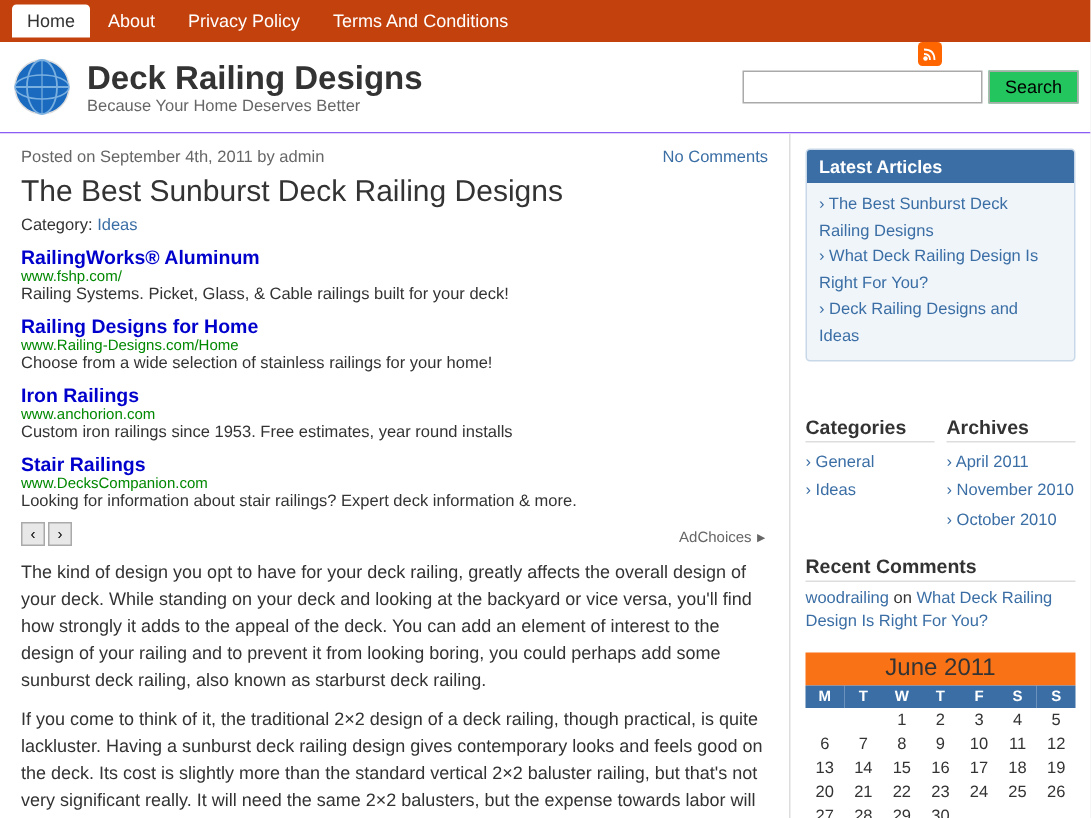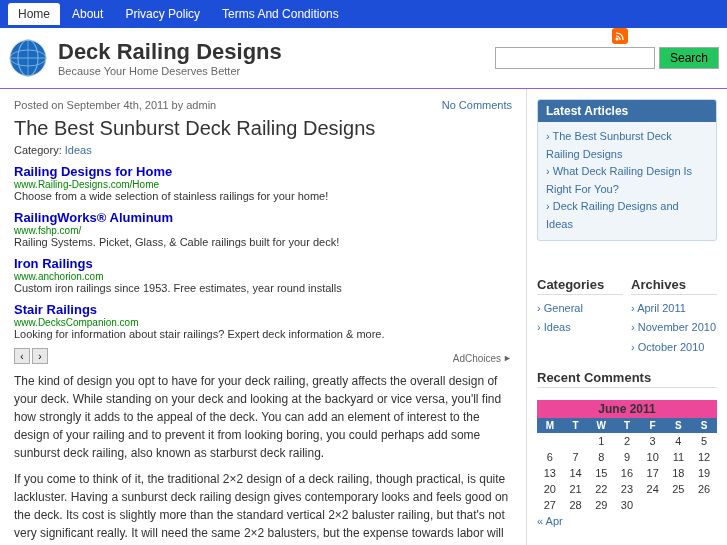--- a/index.html
+++ b/index.html
@@ -1,19 +1,19 @@
 <!DOCTYPE html>
 <html><head>
   <meta charset="utf-8">
   <style>
     * { margin: 0; padding: 0; box-sizing: border-box; }
     body { font-family: Arial, sans-serif; font-size: 12px; background: #e8e8e8; color: #333; width: 727px; }
 
     
-    #nav { background: #1d4ed8; display: flex; align-items: center; justify-content: space-between; padding: 0 8px; height: 28px; }
+    #nav { background: #c2410c; display: flex; align-items: center; justify-content: space-between; padding: 0 8px; height: 28px; }
     #nav-left { display: flex; gap: 2px; }
     .nav-item { color: #fff; font-size: 12px; padding: 4px 10px; cursor: pointer; text-decoration: none; }
     .nav-item.active { background: #fff; color: #333; border-radius: 3px 3px 0 0; }
     #rss-link { display: flex; align-items: center; gap: 4px; color: #fff; font-size: 11px; cursor: pointer; margin-top: 44px; }
     .rss-icon { width: 16px; height: 16px; background: #f60; border-radius: 3px; display: flex; align-items: center; justify-content: center; }
     .rss-icon svg { width: 10px; height: 10px; }
 
     
     #header { background: #fff; border-bottom: 1px solid #8b5cf6; padding: 10px 8px; display: flex; align-items: center; justify-content: space-between; }
     #logo-area { display: flex; align-items: center; gap: 10px; }
@@ -55,21 +55,21 @@
     .sidebar-box-body { padding: 6px 8px; }
     .sidebar-link { color: #3a6ea5; font-size: 11px; line-height: 1.6; display: block; cursor: pointer; }
     .sidebar-link::before { content: "› "; }
 
     .sidebar-plain-title { font-size: 13px; font-weight: bold; color: #333; margin-bottom: 4px; border-bottom: 1px solid #ddd; padding-bottom: 2px; }
     .sidebar-plain-link { color: #3a6ea5; font-size: 11px; line-height: 1.8; display: block; cursor: pointer; }
     .sidebar-plain-link::before { content: "› "; }
 
     
     .calendar { width: 100%; border-collapse: collapse; font-size: 11px; }
-    .cal-header { background: #ec4899; color: #fff; text-align: center; padding: 3px; font-weight: bold; font-size: 12px; }
+    .cal-header { background: #f97316; color: #fff; text-align: center; padding: 3px; font-weight: normal; font-size: 16px; }
     .calendar th { background: #3a6ea5; color: #fff; text-align: center; padding: 2px 4px; font-size: 10px; }
     .calendar td { text-align: center; padding: 2px 4px; color: #333; }
     .cal-nav { display: flex; justify-content: space-between; font-size: 11px; margin-top: 2px; }
     .cal-nav a { color: #3a6ea5; cursor: pointer; }
 
     
     .comment-item { font-size: 11px; line-height: 1.4; margin-bottom: 4px; }
     .comment-item a { color: #3a6ea5; cursor: pointer; }
 
     
@@ -124,28 +124,28 @@
     <div class="post-meta">
       <span>Posted on September 4th, 2011 by admin</span>
       <a>No Comments</a>
     </div>
     <div class="post-title">The Best Sunburst Deck Railing Designs</div>
     <div class="post-category">
       <span>Category:</span> <a>Ideas</a>
     </div>
 
     <div class="ad-block">
+      <div class="ad-title">RailingWorks® Aluminum</div>
+      <div class="ad-url">www.fshp.com/</div>
+      <div class="ad-desc">Railing Systems. Picket, Glass, &amp; Cable railings built for your deck!</div>
+    </div>
+    <div class="ad-block">
       <div class="ad-title">Railing Designs for Home</div>
       <div class="ad-url">www.Railing-Designs.com/Home</div>
       <div class="ad-desc">Choose from a wide selection of stainless railings for your home!</div>
-    </div>
-    <div class="ad-block">
-      <div class="ad-title">RailingWorks® Aluminum</div>
-      <div class="ad-url">www.fshp.com/</div>
-      <div class="ad-desc">Railing Systems. Picket, Glass, &amp; Cable railings built for your deck!</div>
     </div>
     <div class="ad-block">
       <div class="ad-title">Iron Railings</div>
       <div class="ad-url">www.anchorion.com</div>
       <div class="ad-desc">Custom iron railings since 1953. Free estimates, year round installs</div>
     </div>
     <div class="ad-block">
       <div class="ad-title">Stair Railings</div>
       <div class="ad-url">www.DecksCompanion.com</div>
       <div class="ad-desc">Looking for information about stair railings? Expert deck information &amp; more.</div>
@@ -190,20 +190,25 @@
       <div class="col-half">
         <div class="sidebar-plain-title">Archives</div>
         <a class="sidebar-plain-link">April 2011</a>
         <a class="sidebar-plain-link">November 2010</a>
         <a class="sidebar-plain-link">October 2010</a>
       </div>
     </div>
 
     <div class="sidebar-section">
       <div class="sidebar-plain-title">Recent Comments</div>
+      <div class="comment-item">
+        <a>woodrailing</a>
+        <span> on </span>
+        <a>What Deck Railing Design Is Right For You?</a>
+      </div>
     </div>
 
     <div class="sidebar-section">
       <table class="calendar">
         <tbody>
             <tr>
               <td colspan="7" class="cal-header">June 2011</td>
             </tr>
         <tr id="cal-days-row">
         <th>M</th>

